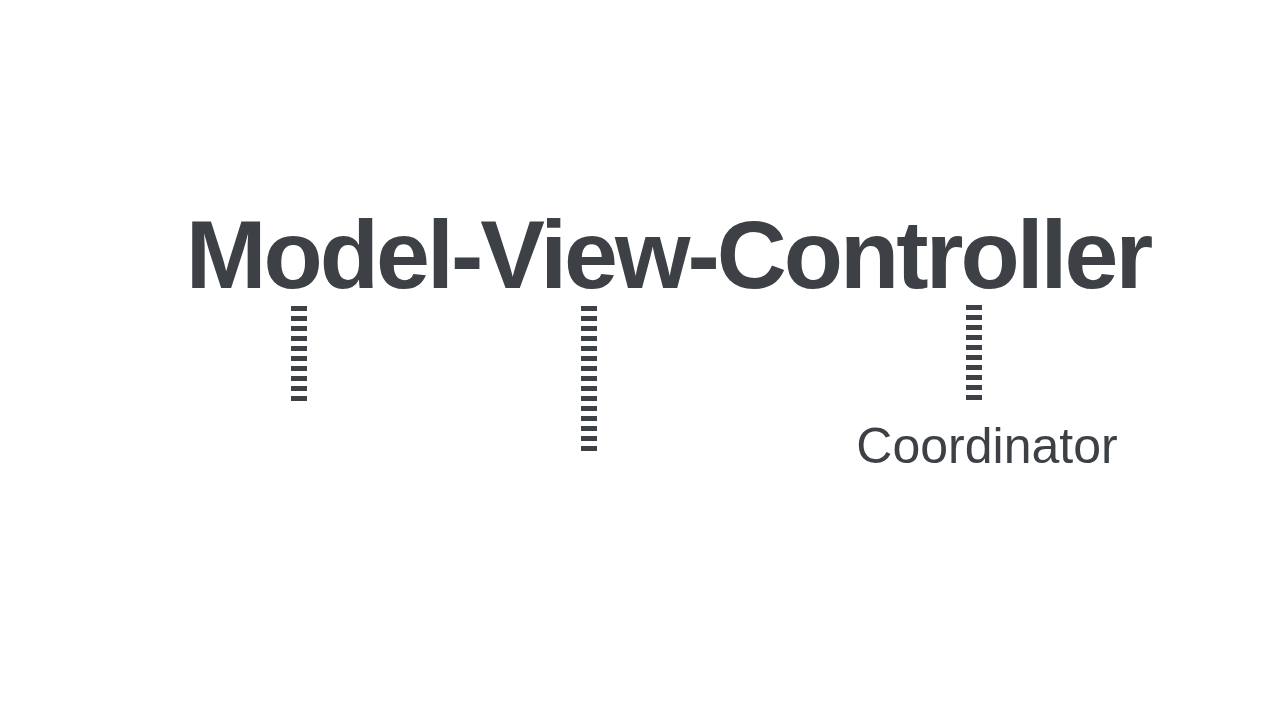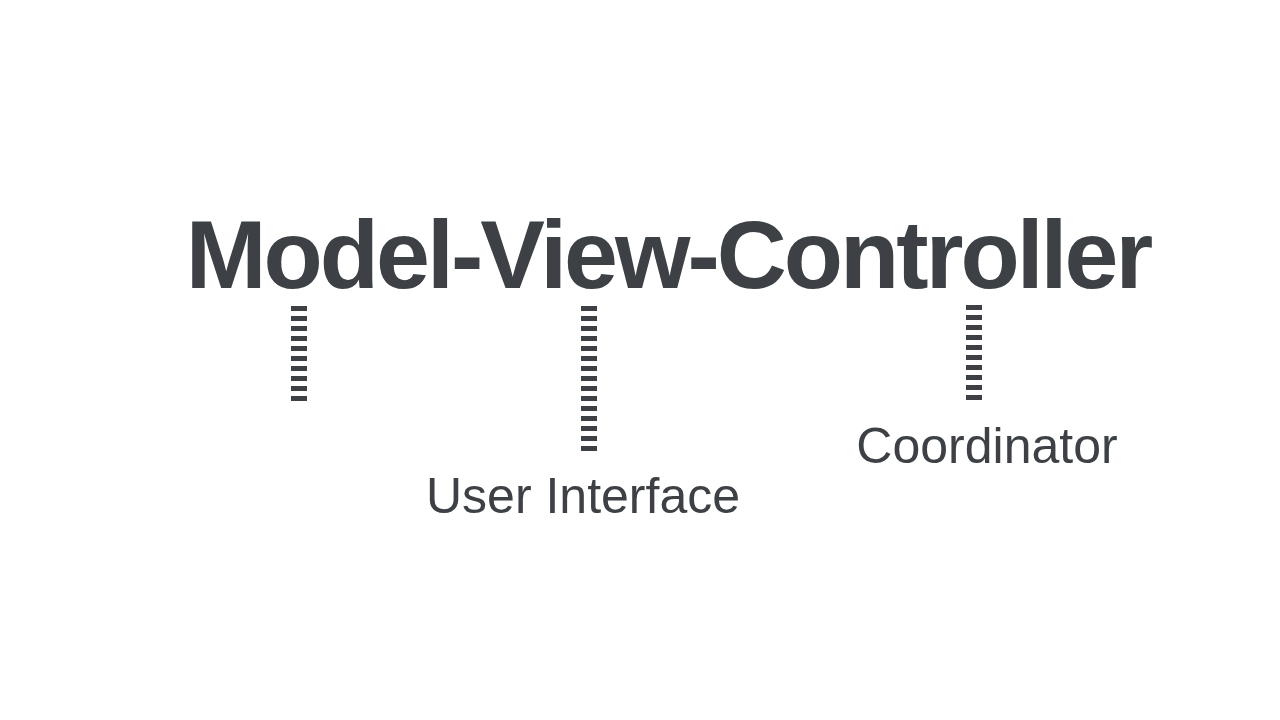--- a/index.html
+++ b/index.html
@@ -62,17 +62,16 @@
 
   <h1 class="title">Model-View-Controller</h1>
 
   <div class="connector model"></div>
 
   <div class="connector view"></div>
 
   <div class="connector controller"></div>
 
 
-  <div class="label view">User Interface</div>
 
   <div class="label controller">Coordinator</div>
 
 </div>
 
 </body></html>

